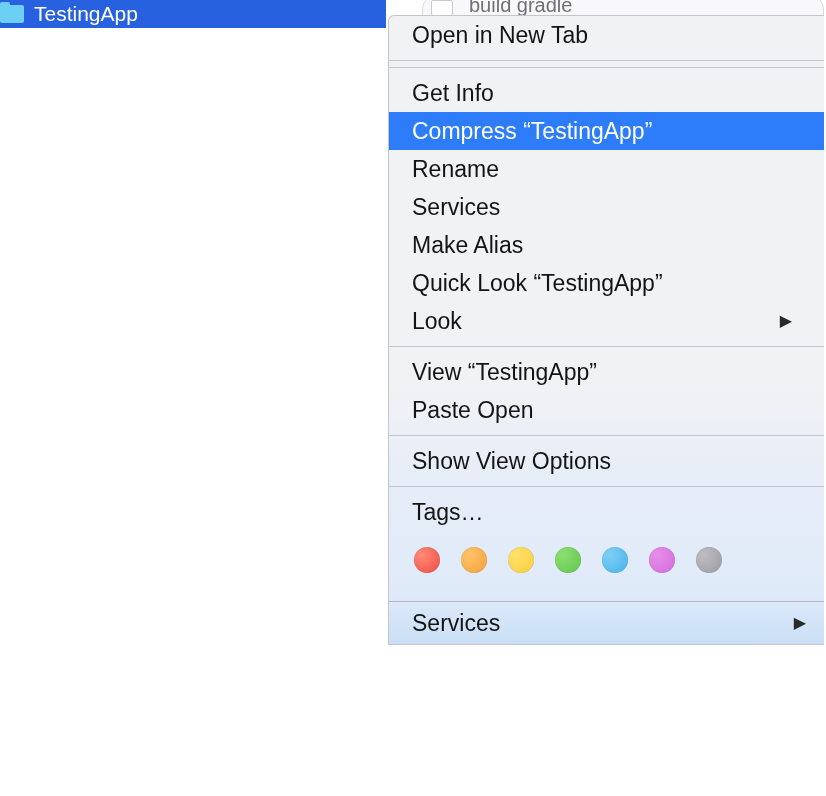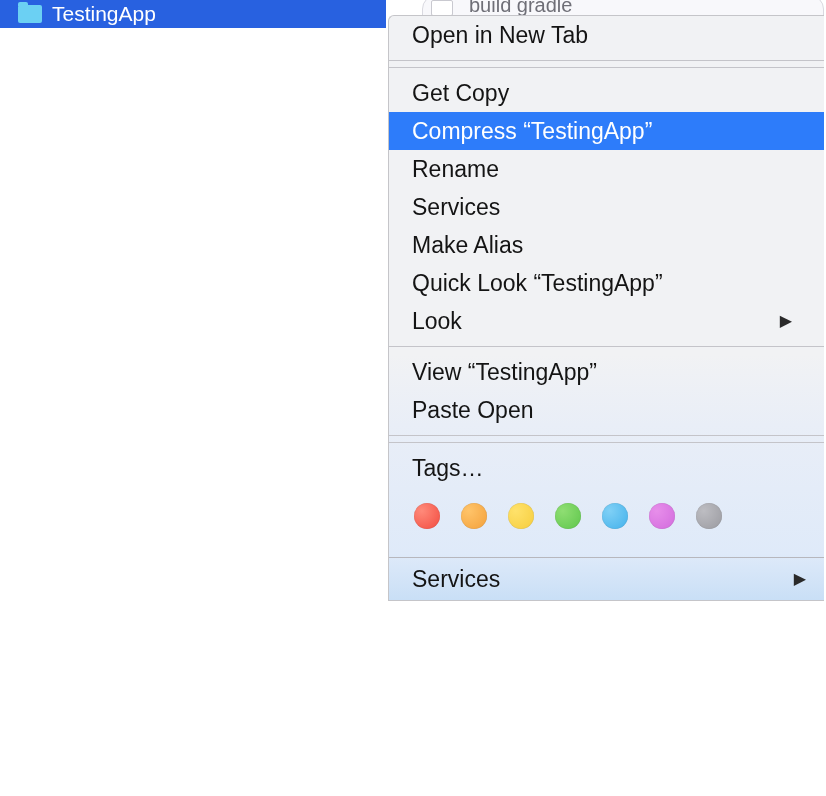--- a/index.html
+++ b/index.html
@@ -15,21 +15,20 @@
     
     .selected-row {
       position: absolute;
       top: 0;
       left: 0;
       width: 386px;
       height: 28px;
       background: #2861e0;
       display: flex;
       align-items: center;
-      padding-left: 18px;
       gap: 10px;
     }
     .folder-icon-box {
       width: 24px;
       height: 18px;
       background: #6bd0f3;
       border-top-left-radius: 2px;
       border-top-right-radius: 2px;
       border-bottom-left-radius: 2px;
       border-bottom-right-radius: 2px;
@@ -181,21 +180,21 @@
   <div class="menu-item">
     <span>Open in New Tab</span>
   </div>
 
   <div class="menu-separator"></div>
 
 
   <div class="menu-separator"></div>
 
   <div class="menu-item">
-    <span>Get Copy</span>
+    <span>Get Info</span>
   </div>
   <div class="menu-item highlighted">
     <span>Compress “TestingApp”</span>
   </div>
   <div class="menu-item">
     <span>Rename</span>
   </div>
   <div class="menu-item">
     <span>Services</span>
   </div>
@@ -214,20 +213,23 @@
 
   <div class="menu-item">
     <span>View “TestingApp”</span>
   </div>
   <div class="menu-item">
     <span>Paste Open</span>
   </div>
 
   <div class="menu-separator"></div>
 
+  <div class="menu-item">
+    <span>Show View Options</span>
+  </div>
 
   <div class="menu-separator"></div>
 
   <div class="tags-section">
     <div class="tags-label">Tags…</div>
     <div class="tags-row">
       <span class="tag-dot tag-red"></span>
       <span class="tag-dot tag-orange"></span>
       <span class="tag-dot tag-yellow"></span>
       <span class="tag-dot tag-green"></span>

